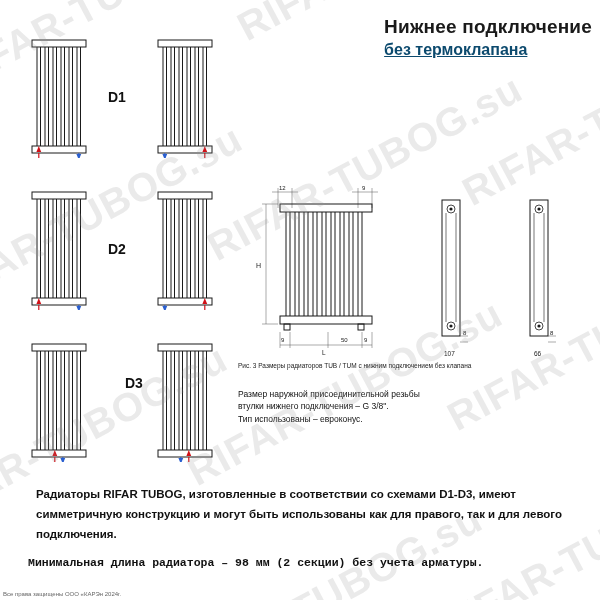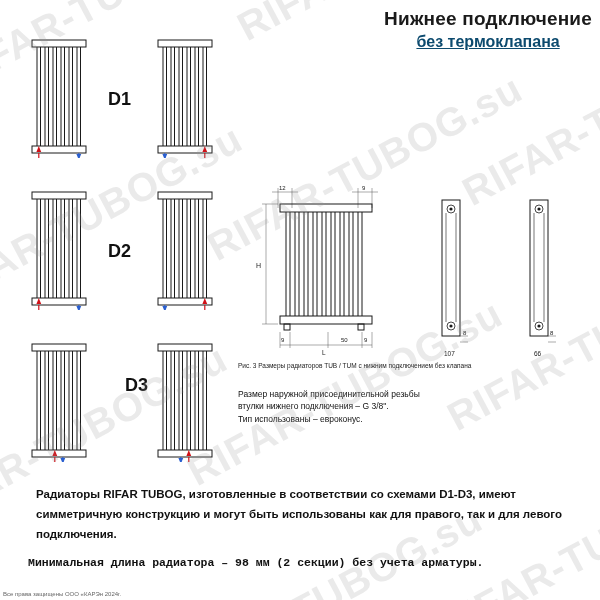--- a/index.html
+++ b/index.html
@@ -32,22 +32,22 @@
     color: rgba(150,150,150,0.20);
     white-space: nowrap;
     transform: rotate(-28deg);
     transform-origin: left top;
     letter-spacing: 1px;
   }
   
   .header {
     position: absolute;
     right: 8px;
-    top: 8px;
-    text-align: center;
+    top: 16px;
+    text-align: left;
     z-index: 10;
   }
   .header .line1 {
     font-size: 19px;
     font-weight: bold;
     color: #1a1a1a;
     letter-spacing: 0.2px;
   }
   .header .line2 {
     font-size: 16px;
@@ -56,21 +56,21 @@
     margin-top: 3px;
     text-decoration: underline;
   }
   
   .rad {
     position: absolute;
   }
   .rad svg { display: block; }
   .dlabel {
     position: absolute;
-    font-size: 18px;
+    font-size: 14px;
     font-weight: bold;
     color: #111;
   }
   
   .cap {
     position: absolute;
     font-size: 6.5px;
     color: #222;
     line-height: 1.35;
   }

